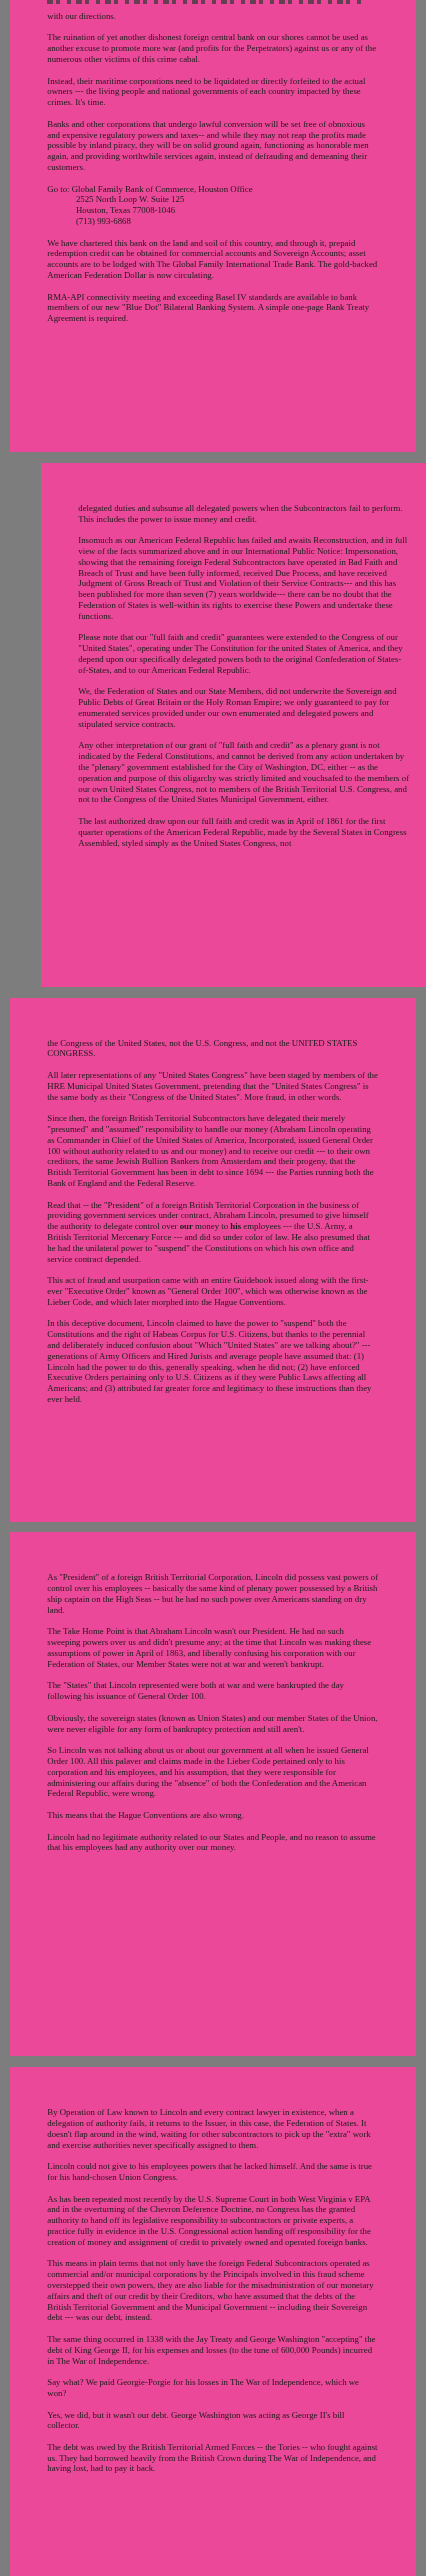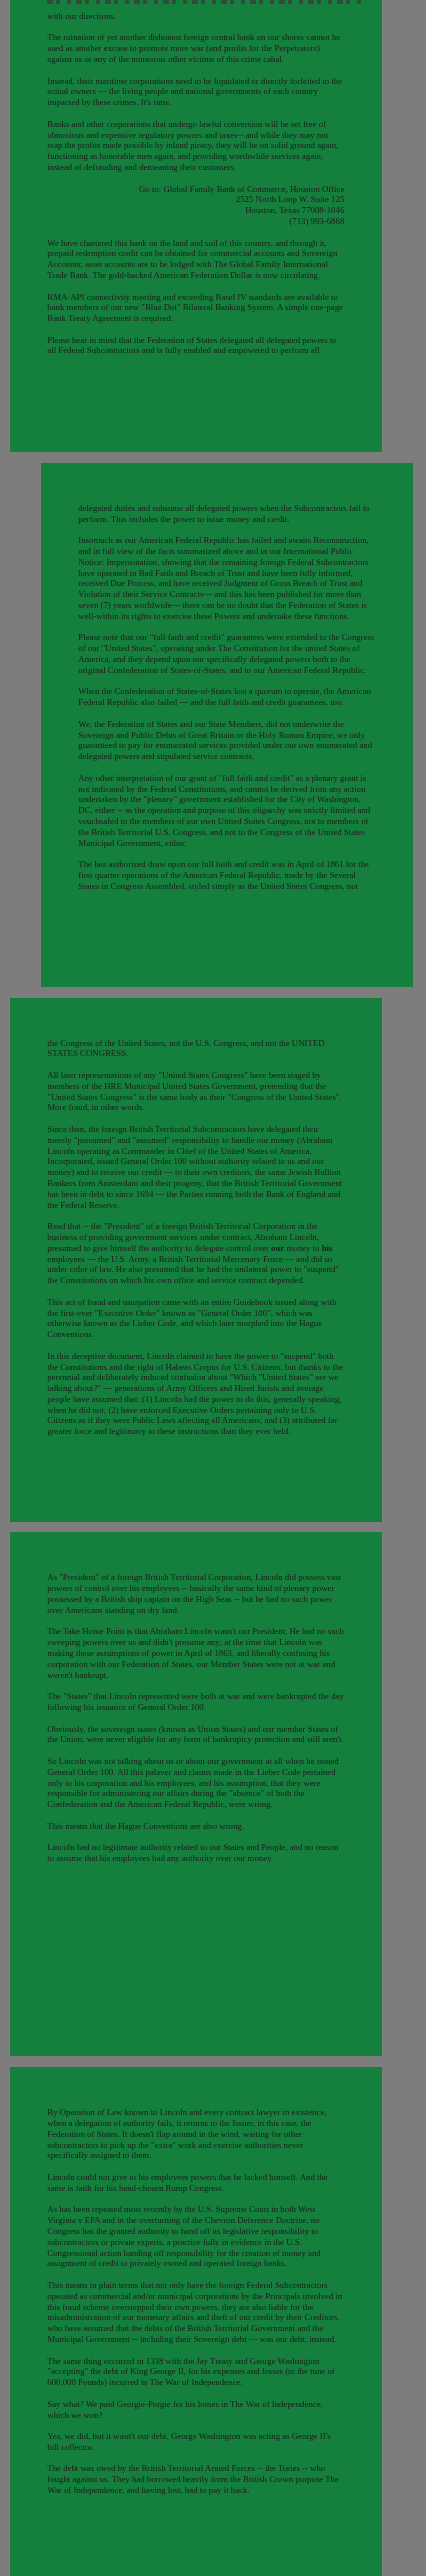--- a/index.html
+++ b/index.html
@@ -5,22 +5,22 @@
   html, body {
     margin: 0;
     padding: 0;
     background: #7d7d7d;
     width: 427px;
   }
   body { min-height: 4086px; }
   .viewer { width: 427px; }
   .pages { padding-left: 10.3px; width: 406px; }
   .page {
-    width: 372px;
-    background: #15803d;
+    width: 406px;
+    background: #ec4899;
     box-sizing: border-box;
     padding: 40px 38px 0 37px;
     margin-bottom: 10.8px;
     overflow: hidden;
     font-family: "Liberation Serif", "DejaVu Serif", serif;
     font-size: 8.8px;
     line-height: 10.8px;
     color: #1b1b1b;
   }
   .page1 { padding-top: 0; }
@@ -28,47 +28,45 @@
   .clip-strip {
     height: 3.6px;
     margin: 0 0 7.2px 0;
     width: 319px;
     background: repeating-linear-gradient(90deg,
       #3a3a3a 0 5.7px, transparent 5.7px 8.8px,
       #3a3a3a 8.8px 13.4px, transparent 13.4px 19.6px,
       #3a3a3a 19.6px 24px, transparent 24px 29px);
     opacity: 0.75;
   }
-  .address, .sig { white-space: pre-wrap; text-align: right; }
+  .address, .sig { white-space: pre-wrap; }
   b { font-weight: bold; }
 </style>
 </head>
 <body>
 
 <div class="viewer">
   <div class="pages">
       <div class="page page1" style="height: 452px;">
         <div class="clip-strip"></div>
         <p class="body">with our directions.</p>
         <p class="body">The ruination of yet another dishonest foreign central bank on our shores cannot be used as another excuse to promote more war (and profits for the Perpetrators) against us or any of the numerous other victims of this crime cabal.</p>
         <p class="body">Instead, their maritime corporations need to be liquidated or directly forfeited to the actual owners --- the living people and national governments of each country impacted by these crimes.  It's time.</p>
         <p class="body">Banks and other corporations that undergo lawful conversion will be set free of obnoxious and expensive regulatory powers and taxes-- and while they may not reap the profits made possible by inland piracy, they will be on solid ground again, functioning as honorable men again, and providing worthwhile services again, instead of defrauding and demeaning their customers.</p>
         <p class="address">Go to: Global Family Bank of Commerce, Houston Office
              2525 North Loop W. Suite 125
              Houston, Texas 77008-1046
              (713) 993-6868</p>
         <p class="body">We have chartered this bank on the land and soil of this country, and through it, prepaid redemption credit can be obtained for commercial accounts and Sovereign Accounts; asset accounts are to be lodged with The Global Family International Trade Bank.  The gold-backed American Federation Dollar is now circulating.</p>
         <p class="body">RMA-API connectivity meeting and exceeding Basel IV standards are available to bank members of our new "Blue Dot" Bilateral Banking System. A simple one-page Bank Treaty Agreement is required.</p>
-        <p class="body">Please bear in mind that the Federation of States delegated all delegated powers to all Federal Subcontractors and is fully enabled and empowered to perform all</p>
       </div>
       <div class="page page2" style="height: 524px; margin-left: 31px;">
         <p class="body">delegated duties and subsume all delegated powers when the Subcontractors fail to perform.  This includes the power to issue money and credit.</p>
         <p class="body">Insomuch as our American Federal Republic has failed and awaits Reconstruction, and in full view of the facts summarized above and in our International Public Notice: Impersonation, showing that the remaining foreign Federal Subcontractors have operated in Bad Faith and Breach of Trust and have been fully informed, received Due Process, and have received Judgment of Gross Breach of Trust and Violation of their Service Contracts--- and this has been published for more than seven (7) years worldwide--- there can be no doubt that the Federation of States is well-within its rights to exercise these Powers and undertake these functions.</p>
         <p class="body">Please note that our "full faith and credit" guarantees were extended to the Congress of our "United States", operating under The Constitution for the united States of America, and they depend upon our specifically delegated powers both to the original Confederation of States-of-States, and to our American Federal Republic.</p>
-        <p class="body">When the Confederation of States-of-States lost a quorum to operate, the American Federal Republic also failed --- and the full faith and credit guarantees, too.</p>
         <p class="body">We, the Federation of States and our State Members, did not underwrite the Sovereign and Public Debts of Great Britain or the Holy Roman Empire; we only guaranteed to pay for enumerated services provided under our own enumerated and delegated powers and stipulated service contracts.</p>
         <p class="body">Any other interpretation of our grant of "full faith and credit" as a plenary grant is not indicated by the Federal Constitutions, and cannot be derived from any action undertaken by the "plenary" government established for the City of Washington, DC, either -- as the operation and purpose of this oligarchy was strictly limited and vouchsafed to the members of our own United States Congress, not to members of the British Territorial U.S. Congress, and not to the Congress of the United States Municipal Government, either.</p>
         <p class="body">The last authorized draw upon our full faith and credit was in April of 1861 for the first quarter operations of the American Federal Republic, made by the Several States in Congress Assembled, styled simply as the United States Congress, not</p>
       </div>
       <div class="page page3" style="height: 524px;">
         <p class="body">the Congress of the United States, not the U.S. Congress, and not the UNITED STATES CONGRESS.</p>
         <p class="body">All later representations of any "United States Congress" have been staged by members of the HRE Municipal United States Government, pretending that the "United States Congress" is the same body as their "Congress of the United States".  More fraud, in other words.</p>
         <p class="body">Since then, the foreign British Territorial Subcontractors have delegated their merely "presumed" and "assumed" responsibility to handle our money (Abraham Lincoln operating as Commander in Chief of the United States of America, Incorporated, issued General Order 100 without authority related to us and our money) and to receive our credit ---  to their own creditors, the same Jewish Bullion Bankers from Amsterdam and their progeny, that the British Territorial Government has been in debt to since 1694 --- the Parties running both the Bank of England and the Federal Reserve.</p>
         <p class="body">Read that -- the "President" of a foreign British Territorial Corporation in the business of providing government services under contract, Abraham Lincoln, presumed to give himself the authority to delegate control over <b>our</b> money to <b>his</b> employees --- the U.S. Army, a British Territorial Mercenary Force --- and did so under color of law.  He also presumed that he had the unilateral power to "suspend" the Constitutions on which his own office and service contract depended.</p>
         <p class="body">This act of fraud and usurpation came with an entire Guidebook issued along with the first-ever "Executive Order" known as "General Order 100", which was otherwise known as the Lieber Code, and which later morphed into the Hague Conventions.</p>
@@ -78,23 +76,23 @@
         <p class="body">As "President" of a foreign British Territorial Corporation, Lincoln did possess vast powers of control over his employees -- basically the same kind of plenary power possessed by a British ship captain on the High Seas -- but he had no such power over Americans standing on dry land.</p>
         <p class="body">The Take Home Point is that Abraham Lincoln wasn't our President. He had no such sweeping powers over us and didn't presume any; at the time that Lincoln was making these assumptions of power in April of 1863, and liberally confusing his corporation with our Federation of States, our Member States were not at war and weren't bankrupt.</p>
         <p class="body">The "States" that Lincoln represented were both at war and were bankrupted the day following his issuance of General Order 100.</p>
         <p class="body">Obviously, the sovereign states (known as Union States) and our member States of the Union, were never eligible for any form of bankruptcy protection and still aren't.</p>
         <p class="body">So Lincoln was not talking about us or about our government at all when he issued General Order 100.  All this palaver and claims made in the Lieber Code pertained only to his corporation and his employees, and his assumption, that they were responsible for administering our affairs during the "absence" of both the Confederation and the American Federal Republic, were wrong.</p>
         <p class="body">This means that the Hague Conventions are also wrong.</p>
         <p class="body">Lincoln had no legitimate authority related to our States and People, and no reason to assume that his employees had any authority over our money.</p>
       </div>
       <div class="page page5" style="height: 524px;">
         <p class="body">By Operation of Law known to Lincoln and every contract lawyer in existence, when a delegation of authority fails, it returns to the Issuer, in this case, the Federation of States.  It doesn't flap around in the wind, waiting for other subcontractors to pick up the "extra" work and exercise authorities never specifically assigned to them.</p>
-        <p class="body">Lincoln could not give to his employees powers that he lacked himself.  And the same is faith for his hand-chosen Rump Congress.</p>
+        <p class="body">Lincoln could not give to his employees powers that he lacked himself.  And the same is true for his hand-chosen Union Congress.</p>
         <p class="body">As has been repeated most recently by the U.S. Supreme Court in both West Virginia v EPA and in the overturning of the Chevron Deference Doctrine, no Congress has the granted authority to hand off its legislative responsibility to subcontractors or private experts, a practice fully in evidence in the U.S. Congressional action handing off responsibility for the creation of money and assignment of credit to privately owned and operated foreign banks.</p>
         <p class="body">This means in plain terms that not only have the foreign Federal Subcontractors operated as commercial and/or municipal corporations by the Principals involved in this fraud scheme overstepped their own powers, they are also liable for the misadministration of our monetary affairs and theft of our credit by their Creditors, who have assumed that the debts of the British Territorial Government and the Municipal Government -- including their Sovereign debt --- was our debt, instead.</p>
         <p class="body">The same thing occurred in 1338 with the Jay Treaty and George Washington "accepting" the debt of King George II, for his expenses and losses (to the tune of 600,000 Pounds) incurred in The War of Independence.</p>
         <p class="body">Say what?  We paid Georgie-Porgie for his losses in The War of Independence, which we won?</p>
         <p class="body">Yes, we did, but it wasn't our debt. George Washington was acting as George II's bill collector.</p>
-        <p class="body">The debt was owed by the British Territorial Armed Forces -- the Tories -- who fought against us.  They had borrowed heavily from the British Crown purpose The War of Independence, and having lost, had to pay it back.</p>
+        <p class="body">The debt was owed by the British Territorial Armed Forces -- the Tories -- who fought against us.  They had borrowed heavily from the British Crown during The War of Independence, and having lost, had to pay it back.</p>
       </div>
     </div>
 </div>
 
 
 </body></html>

